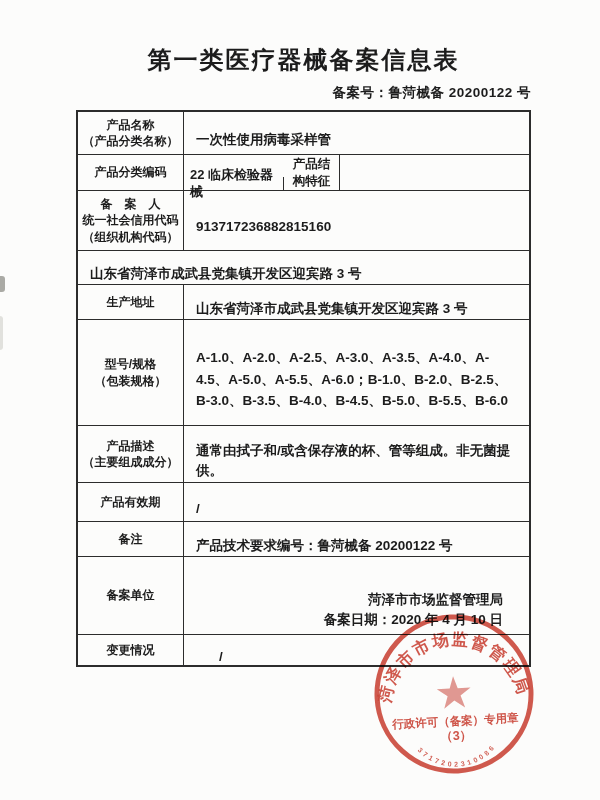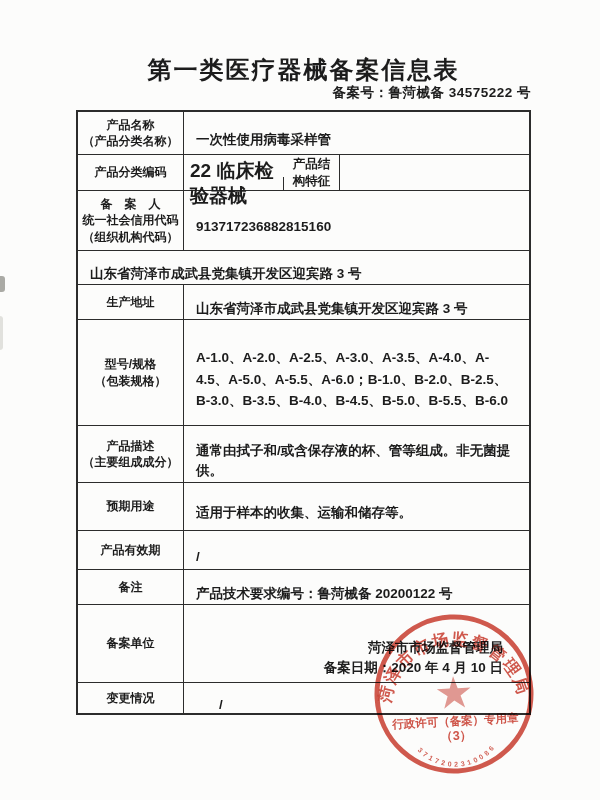--- a/index.html
+++ b/index.html
@@ -3,21 +3,21 @@
 <meta charset="utf-8">
 <style>
   html,body { margin:0; padding:0; }
   .page {
     position:relative; width:600px; height:800px;
     background:#fcfcfb; overflow:hidden;
     font-family:"Liberation Sans","DejaVu Sans",sans-serif;
     color:#1c1c1c;
   }
   .doc-title {
-    position:absolute; left:76px; top:54px; width:455px;
+    position:absolute; left:76px; top:44px; width:455px;
     text-align:center; font-size:24px; font-weight:bold; letter-spacing:2px;
   }
   .reg-no {
     position:absolute; left:76px; top:84px; width:455px;
     text-align:right; font-size:13.5px; font-weight:bold; letter-spacing:.5px;
   }
   .tbl {
     position:absolute; left:76px; top:110px; width:455px;
     border:2px solid #2c2c2c; box-sizing:border-box; background:transparent;
   }
@@ -29,21 +29,21 @@
     display:flex; align-items:center; justify-content:center;
     text-align:center; font-size:12px; font-weight:bold;
     white-space:pre-line; line-height:1.35; padding:2px 3px;
   }
   .val {
     flex:1; box-sizing:border-box; display:flex; align-items:center;
     font-size:13.5px; font-weight:bold; line-height:1.5; padding:4px 12px;margin-top:14px;
   }
   .cell-mid {
     flex:0 0 100px; box-sizing:border-box; border-right:1px solid #2c2c2c;
-    display:flex; align-items:center; font-size:19px; font-weight:bold;
+    display:flex; align-items:center; font-size:13px; font-weight:bold;
     line-height:1.3; padding:2px 6px;margin-top:22px;
   }
   .cell-feat {
     flex:0 0 56px; box-sizing:border-box; border-right:1px solid #2c2c2c;
     display:flex; align-items:center; justify-content:center; text-align:center;
     font-size:12.5px; font-weight:bold; white-space:pre-line; line-height:1.3; padding:2px 2px;
   }
   .checks { word-spacing:5px; padding:4px 8px; }
   .val-unit {
     flex:1; box-sizing:border-box; display:flex; flex-direction:column;
@@ -60,21 +60,21 @@
     background:#8f8f88; border-radius:0 3px 3px 0; opacity:.75; }
   .smudge-b { position:absolute; left:0; top:316px; width:3px; height:34px;
     background:#b9b9b2; border-radius:0 3px 3px 0; opacity:.4; }
 </style>
 </head>
 <body>
 
 <div class="page">
 
   <div class="doc-title">第一类医疗器械备案信息表</div>
-  <div class="reg-no">备案号：鲁菏械备 34575222 号</div>
+  <div class="reg-no">备案号：鲁菏械备 20200122 号</div>
 
   <div class="tbl">
 
     <div class="row" style="height:43px">
       <div class="lbl">产品名称
 （产品分类名称）</div>
       <div class="val">一次性使用病毒采样管</div>
     </div>
 
     <div class="row" style="height:36px">
@@ -106,24 +106,20 @@
 （包装规格）</div>
       <div class="val" style="line-height:1.6">A-1.0、A-2.0、A-2.5、A-3.0、A-3.5、A-4.0、A-4.5、A-5.0、A-5.5、A-6.0；B-1.0、B-2.0、B-2.5、B-3.0、B-3.5、B-4.0、B-4.5、B-5.0、B-5.5、B-6.0</div>
     </div>
 
     <div class="row" style="height:57px">
       <div class="lbl">产品描述
 （主要组成成分）</div>
       <div class="val">通常由拭子和/或含保存液的杯、管等组成。非无菌提供。</div>
     </div>
 
-    <div class="row" style="height:48px">
-      <div class="lbl">预期用途</div>
-      <div class="val">适用于样本的收集、运输和储存等。</div>
-    </div>
 
     <div class="row" style="height:39px">
       <div class="lbl">产品有效期</div>
       <div class="val">/</div>
     </div>
 
     <div class="row" style="height:35px">
       <div class="lbl">备注</div>
       <div class="val">产品技术要求编号：鲁菏械备 20200122 号</div>
     </div>

